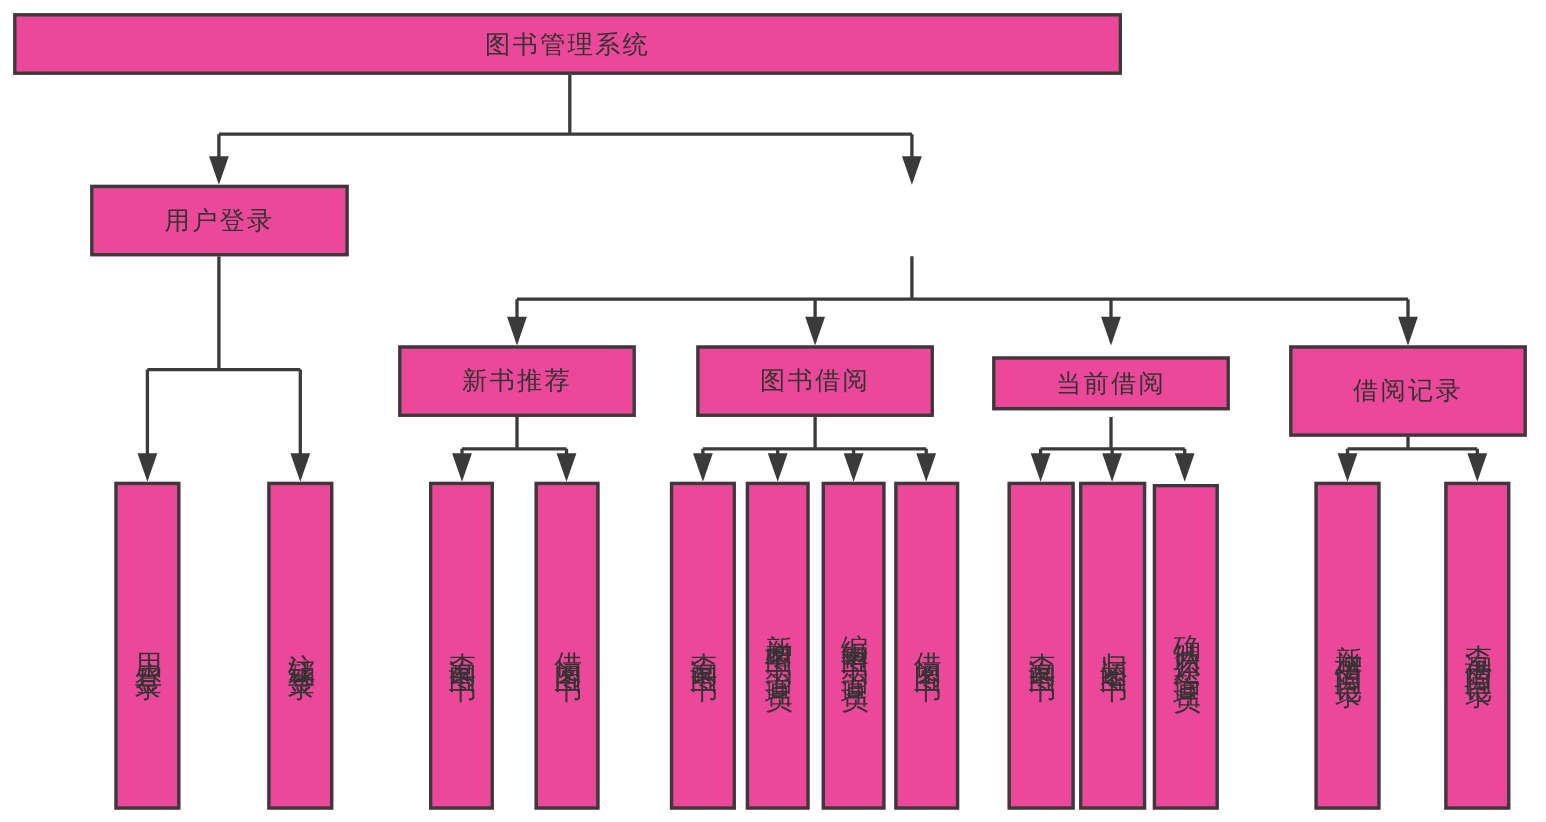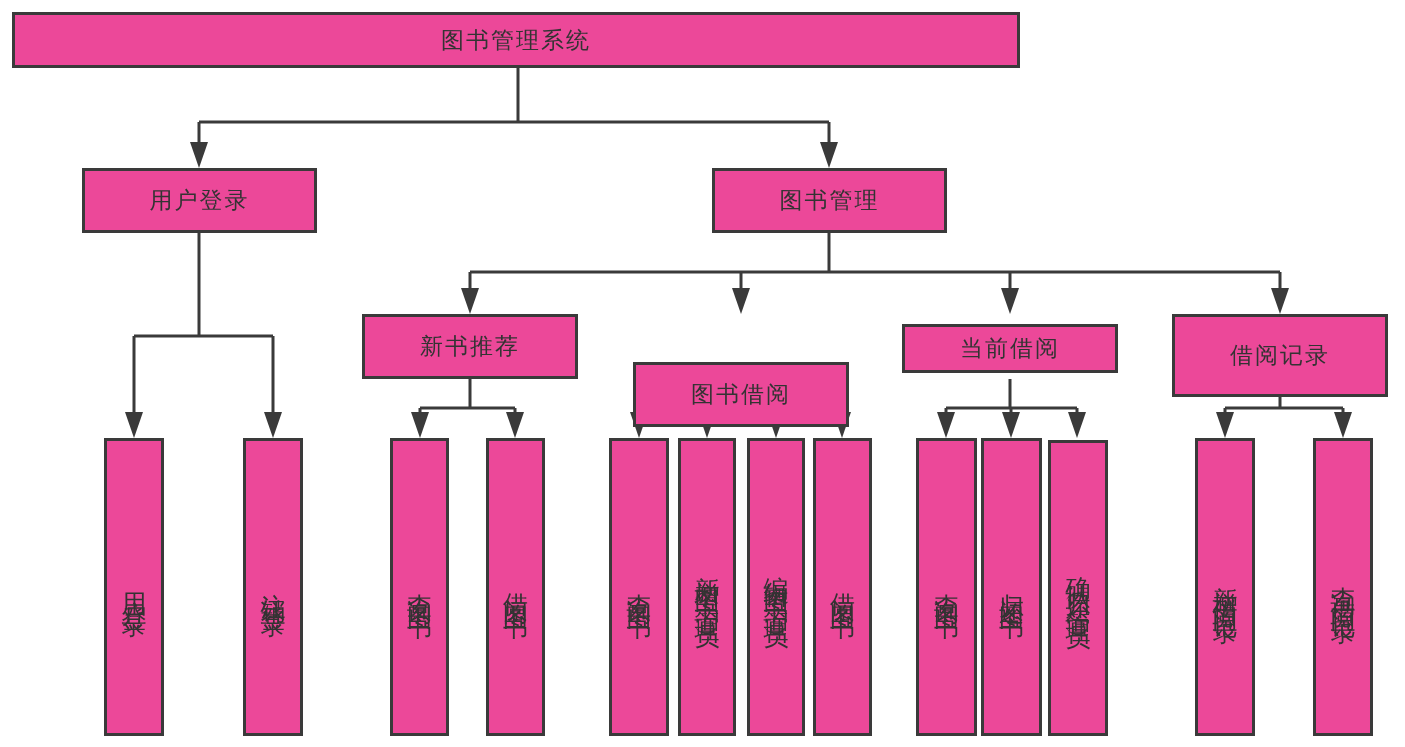--- a/index.html
+++ b/index.html
@@ -117,24 +117,23 @@
       <polygon class="arrow" points="1002,412 1020,412 1011,438"></polygon>
       <polygon class="arrow" points="1068,412 1086,412 1077,438"></polygon>
       <polygon class="arrow" points="1216,412 1234,412 1225,438"></polygon>
       <polygon class="arrow" points="1334,412 1352,412 1343,438"></polygon>
     </g>
   </svg>
 
   <div class="box h" style="left:12px; top:12px; width:1008px; height:56px;">图书管理系统</div>
 
   <div class="box h" style="left:82px; top:168px; width:235px; height:65px;">用户登录</div>
-  <div class="box h" style="left:712px; top:168px; width:235px; height:65px;">图书管理</div>
 
   <div class="box h" style="left:362px; top:314px; width:216px; height:65px;">新书推荐</div>
-  <div class="box h" style="left:633px; top:314px; width:216px; height:65px;margin-top:48px;">图书借阅</div>
+  <div class="box h" style="left:633px; top:314px; width:216px; height:65px;">图书借阅</div>
   <div class="box h" style="left:902px; top:324px; width:216px; height:49px;">当前借阅</div>
   <div class="box h" style="left:1172px; top:314px; width:216px; height:83px;">借阅记录</div>
 
   <div class="box v" style="left:104px; top:438px; width:60px; height:298px;">用户登录</div>
   <div class="box v" style="left:243px; top:438px; width:60px; height:298px;">注销登录</div>
 
   <div class="box v" style="left:390px; top:438px; width:59px; height:298px;">查询图书</div>
   <div class="box v" style="left:486px; top:438px; width:59px; height:298px;">借阅图书</div>
 
   <div class="box v" style="left:609px; top:438px; width:60px; height:298px;">查询图书</div>

